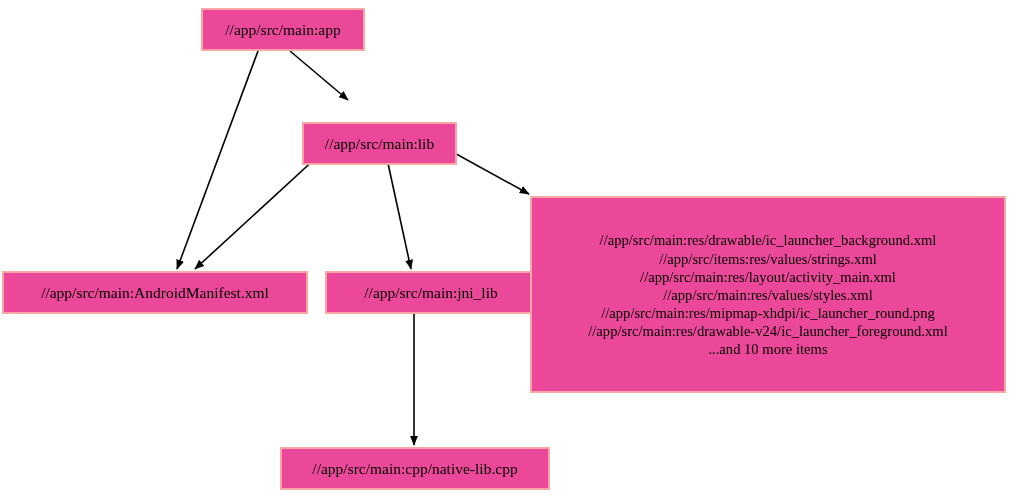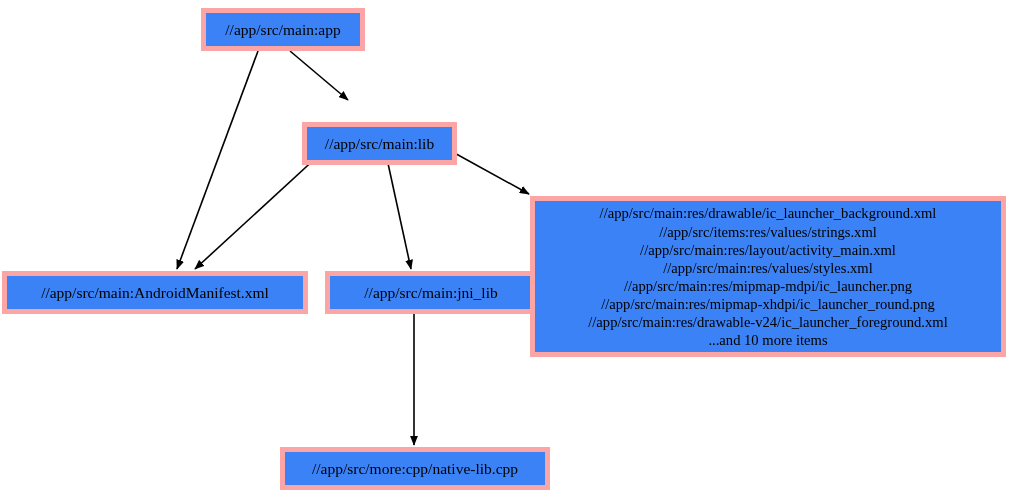--- a/index.html
+++ b/index.html
@@ -26,22 +26,22 @@
     position: absolute;
     left: 0;
     top: 0;
     width: 1018px;
     height: 496px;
     z-index: 1;
   }
   .node {
     position: absolute;
     box-sizing: border-box;
-    border: 5px solid #fca5a5;
-    background: #3b82f6;
+    border: 2px solid #fca5a5;
+    background: #ec4899;
     z-index: 2;
     display: flex;
     align-items: center;
     justify-content: center;
     text-align: center;
     white-space: nowrap;
     font-size: 15.5px;
     line-height: 1;
   }
   .node .node-label {
@@ -58,21 +58,21 @@
   .node-multiline .mline {
     display: block;
     text-align: center;
     white-space: nowrap;
   }
   .node-app       { left: 201px; top: 8px;   width: 164px; height: 43px; }
   .node-lib       { left: 302px; top: 102px; width: 155px; height: 43px; margin-top: 20px; }
   .node-manifest  { left: 2px;   top: 271px; width: 306px; height: 43px; }
   .node-jni       { left: 325px; top: 271px; width: 212px; height: 43px; }
   .node-cpp       { left: 280px; top: 447px; width: 270px; height: 43px; }
-  .node-res       { left: 530px; top: 196px; width: 476px; height: 161px;
+  .node-res       { left: 530px; top: 196px; width: 476px; height: 197px;
                     align-items: center; justify-content: center; }
 </style>
 </head>
 <body>
 
 <div id="graph-canvas">
 
   <svg id="edge-layer" viewBox="0 0 1018 496">
     <defs>
       <marker id="arrowhead" markerWidth="10" markerHeight="8" refX="9.2" refY="4" orient="auto" markerUnits="userSpaceOnUse">
@@ -103,29 +103,28 @@
 
   <div class="node node-manifest">
     <span class="node-label">//app/src/main:AndroidManifest.xml</span>
   </div>
 
   <div class="node node-jni">
     <span class="node-label">//app/src/main:jni_lib</span>
   </div>
 
   <div class="node node-cpp">
-    <span class="node-label">//app/src/more:cpp/native-lib.cpp</span>
+    <span class="node-label">//app/src/main:cpp/native-lib.cpp</span>
   </div>
 
   <div class="node node-res">
     <span class="node-multiline">
       <span class="mline">//app/src/main:res/drawable/ic_launcher_background.xml</span>
       <span class="mline">//app/src/items:res/values/strings.xml</span>
       <span class="mline">//app/src/main:res/layout/activity_main.xml</span>
       <span class="mline">//app/src/main:res/values/styles.xml</span>
-      <span class="mline">//app/src/main:res/mipmap-mdpi/ic_launcher.png</span>
       <span class="mline">//app/src/main:res/mipmap-xhdpi/ic_launcher_round.png</span>
       <span class="mline">//app/src/main:res/drawable-v24/ic_launcher_foreground.xml</span>
       <span class="mline">...and 10 more items</span>
     </span>
   </div>
 
 </div>
 
 </body></html>

